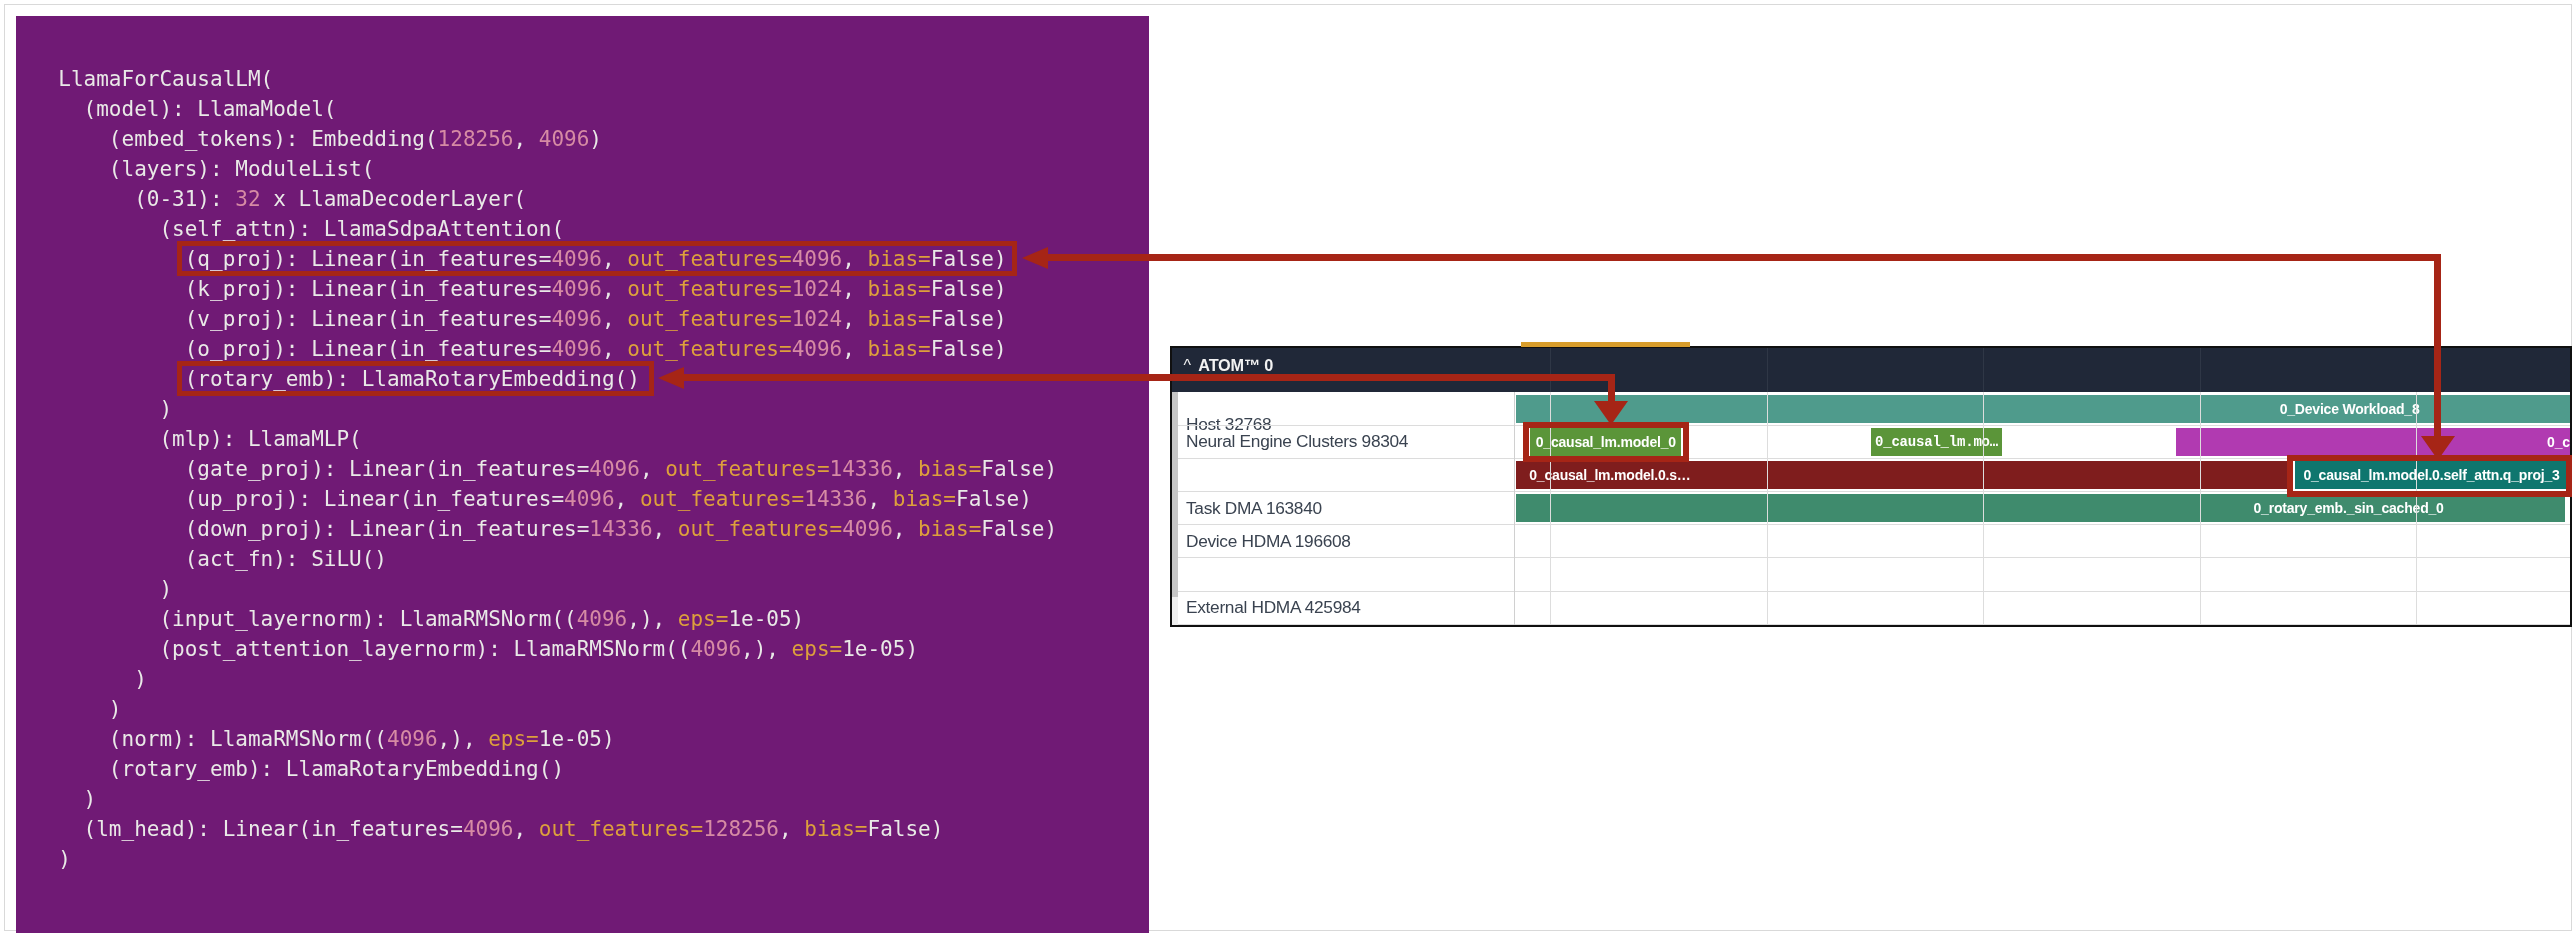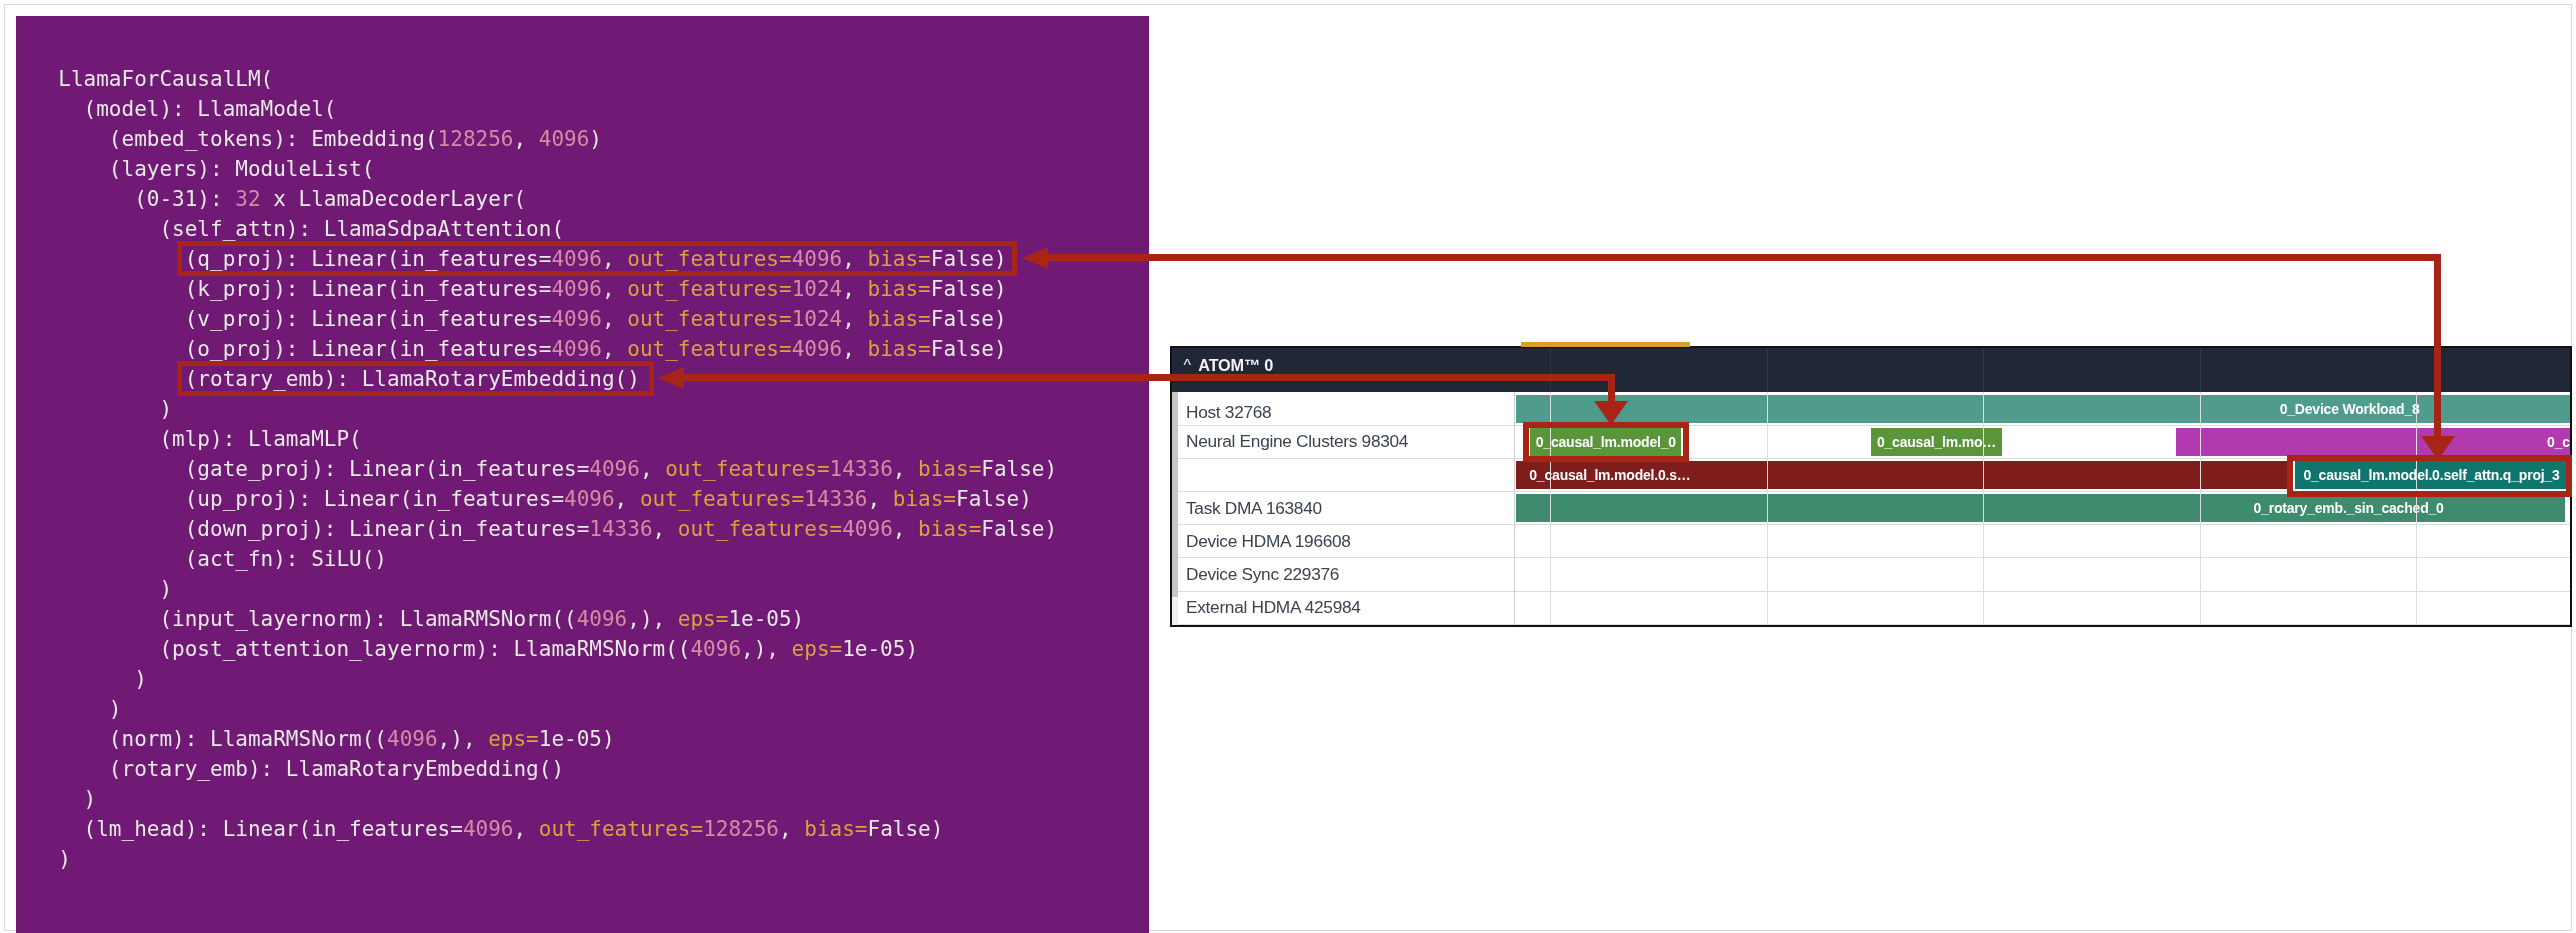--- a/index.html
+++ b/index.html
@@ -87,45 +87,44 @@
   </div>
   <div class="tl-body" id="tl-body">
       <div class="track">
         <div class="bar" style="left: 1.6px; width: 1055px; top: 2.6px; background: rgb(79, 155, 140);">
           <span class="bar-label" style="left: 834px; transform: translateX(-50%);">0_Device Workload_8</span>
         </div>
         <div class="bar" style="left: 16.3px; width: 151px; top: 36px; background: rgb(91, 149, 57);">
           <span class="bar-label" style="left: 50%; transform: translateX(-50%);">0_causal_lm.model_0</span>
         </div>
         <div class="bar" style="left: 357px; width: 131px; top: 36px; background: rgb(91, 149, 57);">
-          <span class="bar-label" style="left: 50%; transform: translateX(-50%);">0_causal_lm.mo…</span>
+          <span class="bar-label" style="left: 50%; transform: translateX(-50%); font-family: Liberation Mono, monospace;">0_causal_lm.mo…</span>
         </div>
         <div class="bar" style="left: 662px; width: 397px; top: 36px; background: rgb(177, 58, 177);">
           <span class="bar-label" style="right: 3.2px;">0_c</span>
         </div>
         <div class="bar" style="left: 1.6px; width: 774px; top: 69px; background: #7f1d1d;">
           <span class="bar-label" style="left: 13.7px;">0_causal_lm.model.0.s…</span>
         </div>
         <div class="bar" style="left: 781px; width: 273px; top: 69px; background: #0f766e;">
           <span class="bar-label" style="right: 8.4px;">0_causal_lm.model.0.self_attn.q_proj_3</span>
         </div>
         <div class="bar" style="left: 1.6px; width: 1049px; top: 102px; background: rgb(63, 139, 109);">
           <span class="bar-label" style="left: 833px; transform: translateX(-50%);">0_rotary_emb._sin_cached_0</span>
         </div>
       </div>
-      <div class="row-label" style="top: 4px; height: 33px;">Host 32768</div>
+      <div class="row-label" style="top: 16px; height: 33px;">Host 32768</div>
       <div class="row-sep" style="top: 33px;"></div>
       <div class="row-label" style="top: 33px; height: 33px;">Neural Engine Clusters 98304</div>
       <div class="row-sep" style="top: 66px;"></div>
       <div class="row-sep" style="top: 99px;"></div>
       <div class="row-label" style="top: 100px; height: 33px;">Task DMA 163840</div>
       <div class="row-sep" style="top: 132px;"></div>
       <div class="row-label" style="top: 133px; height: 33px;">Device HDMA 196608</div>
       <div class="row-sep" style="top: 165px;"></div>
-      <div class="row-label" style="top: 166px; height: 33px;">Device Sync 229376</div>
       <div class="row-sep" style="top: 199px;"></div>
       <div class="row-label" style="top: 199px; height: 33px;">External HDMA 425984</div>
       <div class="row-sep" style="top: 232px;"></div>
     </div>
   <div class="scrollbar-track">
     <div class="scrollbar-thumb"></div>
   </div>
 <div class="gridline" style="left: 378px; top: 44px;"></div>
     <div class="gridline" style="left: 595px; top: 44px;"></div>
     <div class="gridline" style="left: 811px; top: 44px;"></div>

